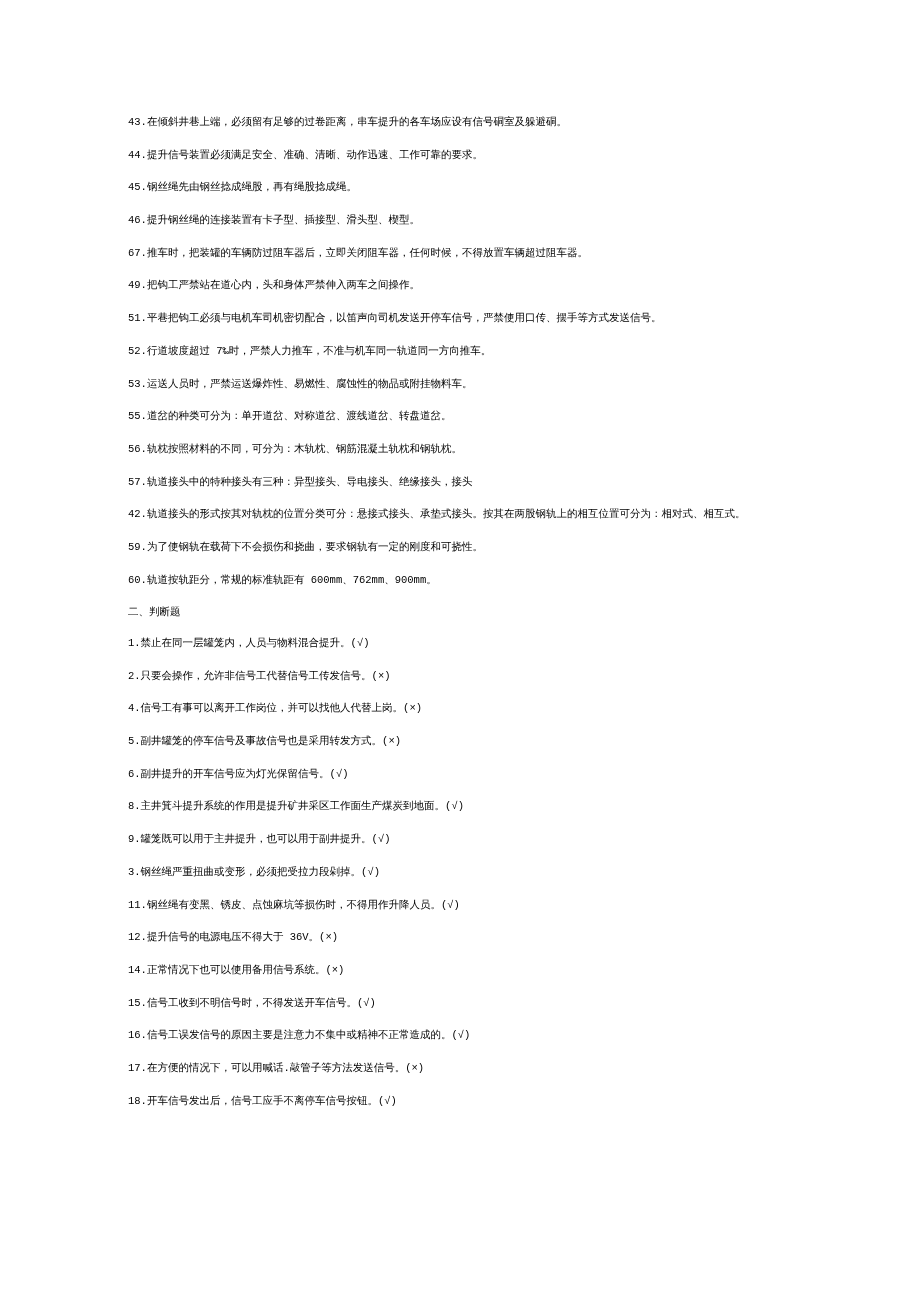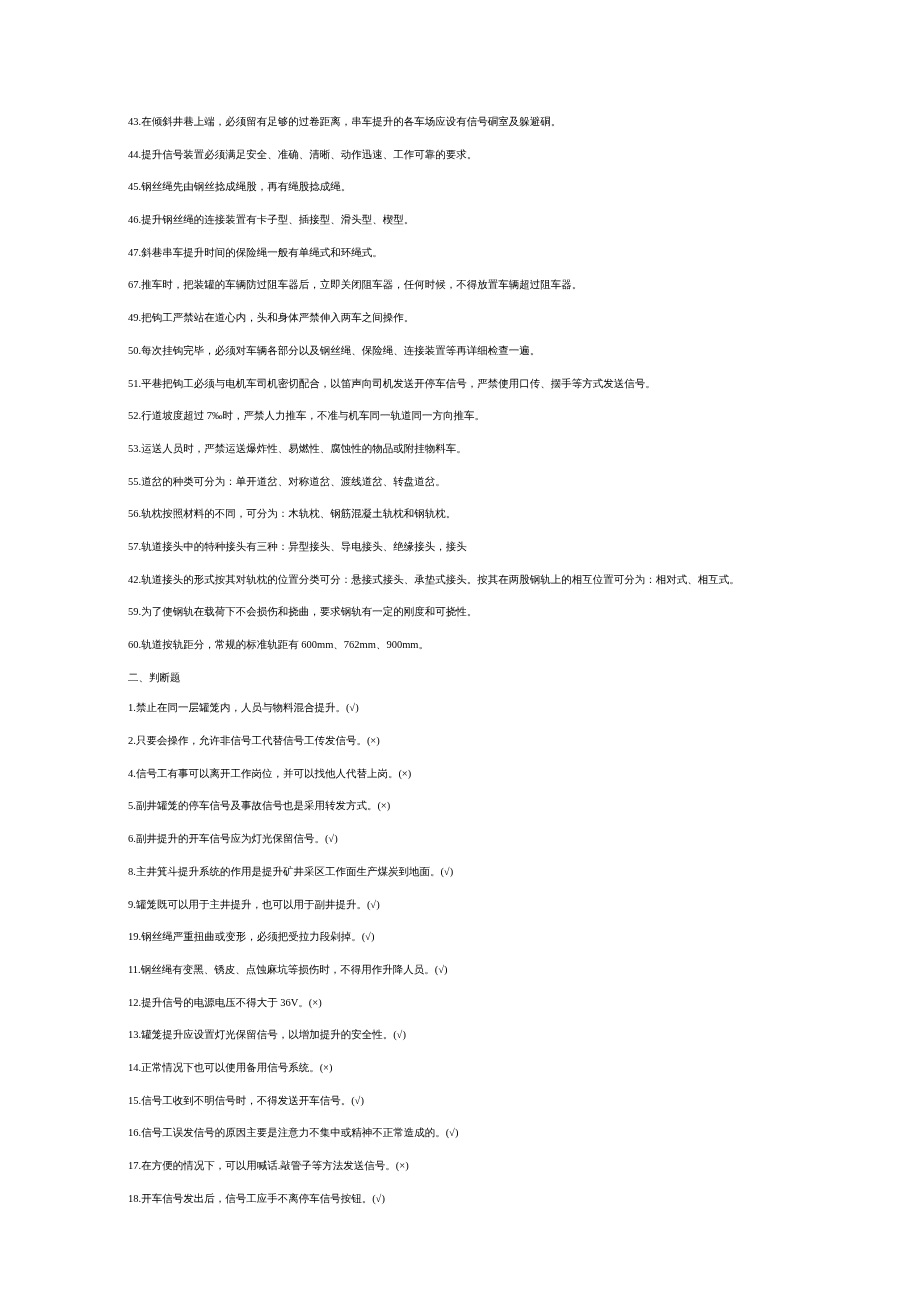--- a/index.html
+++ b/index.html
@@ -11,60 +11,58 @@
   .page {
     padding: 115px 128px 80px 128px;
     font-family: "SimSun", "宋体", serif;
     font-size: 10.5px;
     color: #000000;
     line-height: 1.4;
   }
   p {
     margin: 0 0 18px 0;
     white-space: normal;
+    font-family: Liberation Mono, monospace;
   }
   .section-heading {
     margin: 0 0 16px 0;
   }
 </style>
 </head>
 <body>
 
 <div class="page">
 
   <p>43.在倾斜井巷上端，必须留有足够的过卷距离，串车提升的各车场应设有信号硐室及躲避硐。</p>
   <p>44.提升信号装置必须满足安全、准确、清晰、动作迅速、工作可靠的要求。</p>
   <p>45.钢丝绳先由钢丝捻成绳股，再有绳股捻成绳。</p>
   <p>46.提升钢丝绳的连接装置有卡子型、插接型、滑头型、楔型。</p>
-  <p>47.斜巷串车提升时间的保险绳一般有单绳式和环绳式。</p>
   <p>67.推车时，把装罐的车辆防过阻车器后，立即关闭阻车器，任何时候，不得放置车辆超过阻车器。</p>
   <p>49.把钩工严禁站在道心内，头和身体严禁伸入两车之间操作。</p>
-  <p>50.每次挂钩完毕，必须对车辆各部分以及钢丝绳、保险绳、连接装置等再详细检查一遍。</p>
   <p>51.平巷把钩工必须与电机车司机密切配合，以笛声向司机发送开停车信号，严禁使用口传、摆手等方式发送信号。</p>
   <p>52.行道坡度超过 7‰时，严禁人力推车，不准与机车同一轨道同一方向推车。</p>
   <p>53.运送人员时，严禁运送爆炸性、易燃性、腐蚀性的物品或附挂物料车。</p>
   <p>55.道岔的种类可分为：单开道岔、对称道岔、渡线道岔、转盘道岔。</p>
   <p>56.轨枕按照材料的不同，可分为：木轨枕、钢筋混凝土轨枕和钢轨枕。</p>
   <p>57.轨道接头中的特种接头有三种：异型接头、导电接头、绝缘接头，接头</p>
   <p>42.轨道接头的形式按其对轨枕的位置分类可分：悬接式接头、承垫式接头。按其在两股钢轨上的相互位置可分为：相对式、相互式。</p>
   <p>59.为了使钢轨在载荷下不会损伤和挠曲，要求钢轨有一定的刚度和可挠性。</p>
   <p>60.轨道按轨距分，常规的标准轨距有 600mm、762mm、900mm。</p>
 
   <p class="section-heading">二、判断题</p>
 
   <p>1.禁止在同一层罐笼内，人员与物料混合提升。(√)</p>
   <p>2.只要会操作，允许非信号工代替信号工传发信号。(×)</p>
   <p>4.信号工有事可以离开工作岗位，并可以找他人代替上岗。(×)</p>
   <p>5.副井罐笼的停车信号及事故信号也是采用转发方式。(×)</p>
   <p>6.副井提升的开车信号应为灯光保留信号。(√)</p>
   <p>8.主井箕斗提升系统的作用是提升矿井采区工作面生产煤炭到地面。(√)</p>
   <p>9.罐笼既可以用于主井提升，也可以用于副井提升。(√)</p>
-  <p>19.钢丝绳严重扭曲或变形，必须把受拉力段剁掉。(√)</p>
+  <p>3.钢丝绳严重扭曲或变形，必须把受拉力段剁掉。(√)</p>
   <p>11.钢丝绳有变黑、锈皮、点蚀麻坑等损伤时，不得用作升降人员。(√)</p>
   <p>12.提升信号的电源电压不得大于 36V。(×)</p>
-  <p>13.罐笼提升应设置灯光保留信号，以增加提升的安全性。(√)</p>
   <p>14.正常情况下也可以使用备用信号系统。(×)</p>
   <p>15.信号工收到不明信号时，不得发送开车信号。(√)</p>
   <p>16.信号工误发信号的原因主要是注意力不集中或精神不正常造成的。(√)</p>
   <p>17.在方便的情况下，可以用喊话.敲管子等方法发送信号。(×)</p>
   <p>18.开车信号发出后，信号工应手不离停车信号按钮。(√)</p>
 
 </div>
 
 </body></html>

